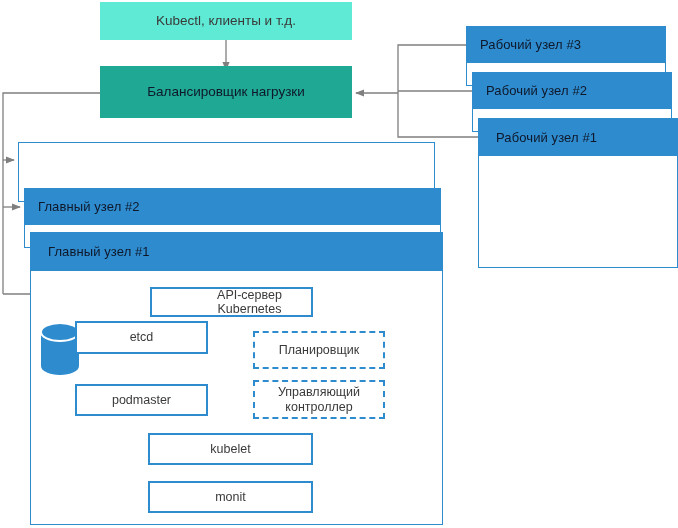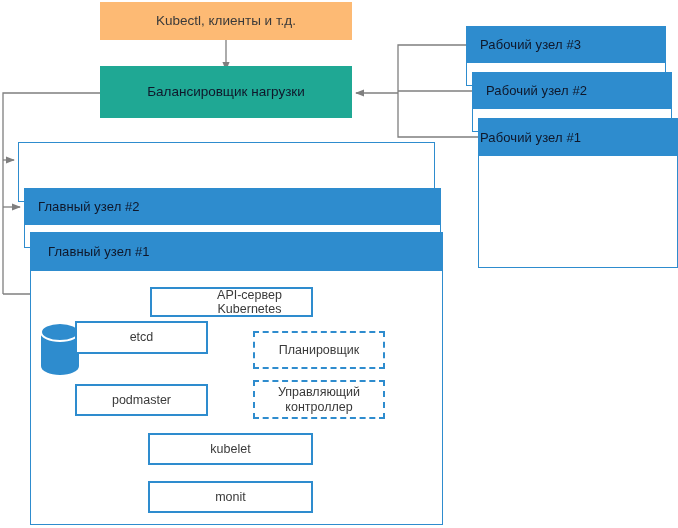--- a/index.html
+++ b/index.html
@@ -9,21 +9,21 @@
     font-family:"Liberation Sans","DejaVu Sans",sans-serif;
     -webkit-font-smoothing:antialiased;
   }
   .stage{position:absolute;left:0;top:0;width:678px;height:528px;}
 
   
   .topbox{
     position:absolute;display:flex;align-items:center;justify-content:center;
     font-size:13.5px;color:#3a3a3a;text-align:center;line-height:1.2;
   }
-  #clients-box{left:100px;top:2px;width:252px;height:38px;background:#fdba74;}
+  #clients-box{left:100px;top:2px;width:252px;height:38px;background:#5eead4;}
   #lb-box{left:100px;top:66px;width:252px;height:52px;background:#1fa894;color:#0f172a;}
 
   
   .nodecard{position:absolute;box-sizing:border-box;background:#ffffff;
     border:1.4px solid #2e8cce;}
   .nodehdr{position:absolute;box-sizing:border-box;background:#2e8cce;
     display:flex;align-items:center;color:#0f172a;font-size:13px;}
   .nodehdr span{padding-left:14px;letter-spacing:.1px;}
 
   
@@ -35,21 +35,21 @@
   #master1-hdr{left:30px;top:232px;width:413px;height:39px;}
   #master1-hdr span{padding-left:18px;}
 
   
   #worker3-card{left:466px;top:26px;width:200px;height:60px;}
   #worker3-hdr{left:466px;top:26px;width:200px;height:37px;}
   #worker2-card{left:472px;top:72px;width:200px;height:60px;}
   #worker2-hdr{left:472px;top:72px;width:200px;height:37px;}
   #worker1-card{left:478px;top:118px;width:200px;height:150px;}
   #worker1-hdr{left:478px;top:118px;width:200px;height:38px;}
-  #worker1-hdr span{padding-left:2px;}
+  #worker1-hdr span{padding-left:18px;}
 
   
   .comp{
     position:absolute;box-sizing:border-box;background:#ffffff;
     border:2.2px solid #2e8cce;display:flex;align-items:center;
     justify-content:center;text-align:center;font-size:12.5px;
     color:#3a3a3a;line-height:1.15;
   }
   .comp.dashed{border-style:dashed;border-width:2.6px;}
 

